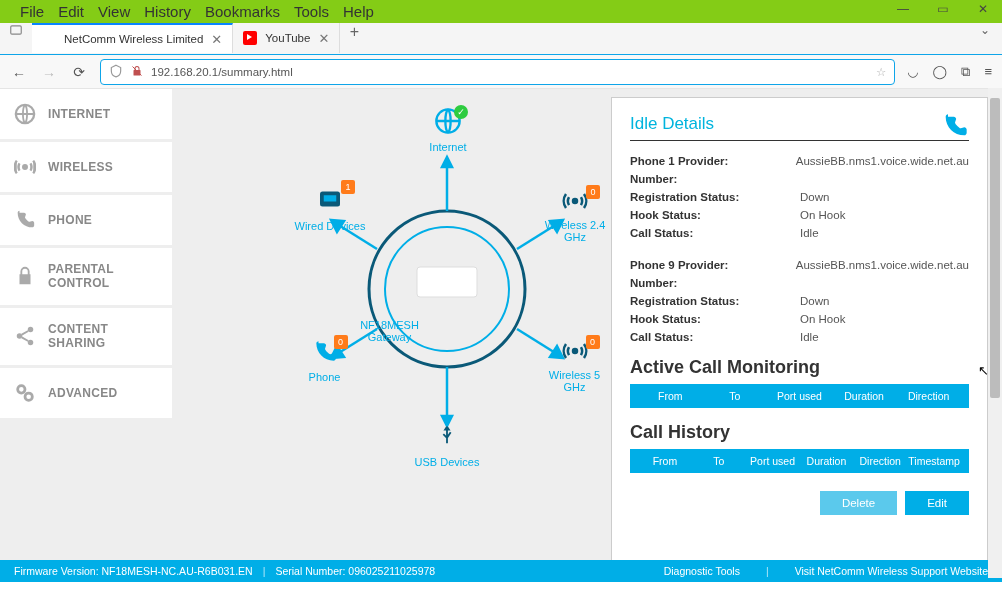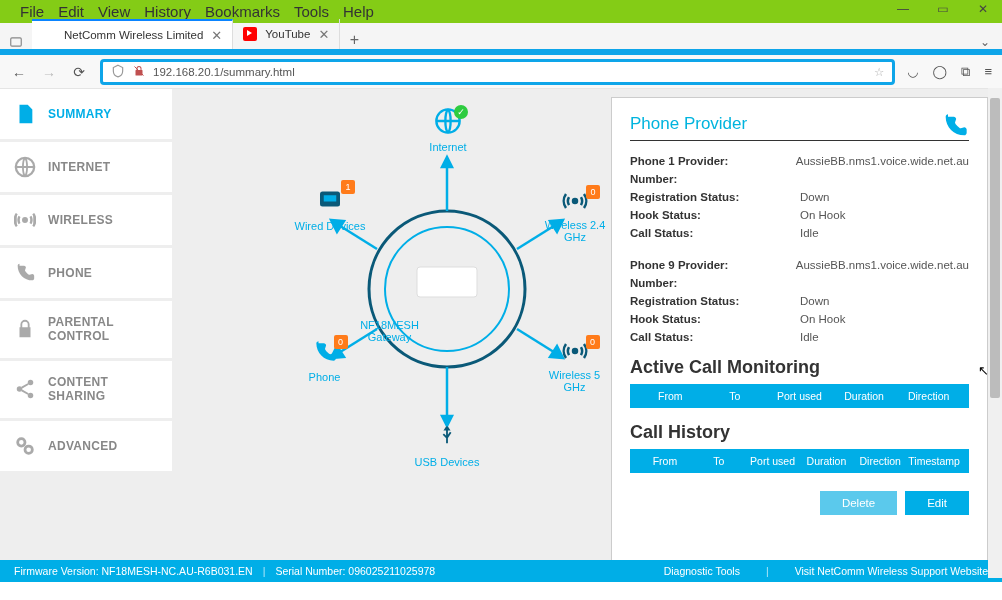--- a/index.html
+++ b/index.html
@@ -4,32 +4,32 @@
 <style>
 * { margin:0; padding:0; box-sizing:border-box; font-family: "Segoe UI", Arial, sans-serif; }
 body { width:1002px; height:600px; background:#fff; overflow:hidden; font-size:12px; color:#333; }
 
 
 .menubar { display:flex; gap:14px; padding:3px 20px; font-size:15px; background:#84cc16; }
 .menubar span { cursor:default; }
 .window-controls { position:absolute; right:8px; top:2px; display:flex; gap:18px; font-size:12px; color:#444; }
 .window-controls span { width:22px; text-align:center; }
 
-.tabbar { display:flex; align-items:flex-end; height:32px; background:#f5f5f5; border-bottom:6px solid #0ea5e9; }
+.tabbar { display:flex; align-items:flex-start; height:32px; background:#f5f5f5; border-bottom:1px solid #0ea5e9; }
 .protection-icon { width:32px; display:flex; justify-content:center; color:#666; }
 .tab { display:flex; align-items:center; height:30px; padding:0 10px; border-right:1px solid #ddd; gap:8px; font-size:11.5px; position:relative; }
 .tab.active { background:#fff; border-top:2px solid #0a84ff; }
 .tab .favicon { width:14px; height:14px; }
 .tab .close { color:#777; font-size:13px; }
 .newtab { width:28px; text-align:center; color:#666; font-size:16px; }
 .tabbar .chev { margin-left:auto; margin-right:12px; color:#666; }
 
 .urlbar-row { display:flex; align-items:center; height:34px; background:#f8f8f8; border-bottom:1px solid #e5e5e5; padding:0 10px; gap:12px; }
 .navbtn { width:18px; text-align:center; color:#555; font-size:14px; }
-.urlbar { flex:1; display:flex; align-items:center; background:#fff; border:3px solid #0ea5e9; border-radius:4px; height:26px; padding:0 8px; gap:8px; font-size:11.5px; color:#555; }
+.urlbar { flex:1; display:flex; align-items:center; background:#fff; border:1px solid #0ea5e9; border-radius:4px; height:26px; padding:0 8px; gap:8px; font-size:11.5px; color:#555; }
 .urlbar .shield { color:#888; }
 .urlbar .lock { color:#c05050; }
 .toolbar-icons { display:flex; gap:14px; color:#555; font-size:13px; }
 
 
 .app { display:flex; height:493px; position:relative; }
 .sidebar { width:172px; background:#eee; }
 .nav-item { display:flex; align-items:center; gap:12px; padding:14px 14px; background:#fff; margin-bottom:3px; color:#888; font-size:12px; font-weight:600; letter-spacing:0.3px; }
 .nav-item.active { color:#00aee7; }
 .nav-item .nav-icon { width:22px; height:22px; display:flex; align-items:center; justify-content:center; }
@@ -129,28 +129,20 @@
     <span>◡</span>
     <span>◯</span>
     <span>⧉</span>
     <span>≡</span>
   </div>
 </div>
 
 <div class="app">
 
   <div class="sidebar">
-    <div class="nav-item active">
-      <span class="nav-icon">
-          <svg viewBox="0 0 24 24">
-            <path d="M6 2h9l5 5v15H6V2z M8 10h10v1.5H8zM8 13h10v1.5H8zM8 16h10v1.5H8z"></path>
-          </svg>
-        </span>
-      <span>SUMMARY</span>
-    </div>
     <div class="nav-item">
       <span class="nav-icon">
           <svg viewBox="0 0 24 24">
             <circle cx="12" cy="12" r="10" fill="none" stroke="#aaa" stroke-width="2.5"></circle>
             <path d="M2 12h20M12 2c3 3 3 17 0 20M12 2c-3 3-3 17 0 20" fill="none" stroke="#aaa" stroke-width="2"></path>
           </svg>
         </span>
       <span>INTERNET</span>
     </div>
     <div class="nav-item">
@@ -288,21 +280,21 @@
         <svg width="22" height="28" viewBox="0 0 24 24" fill="none" stroke="#0a5978" stroke-width="2">
             <path d="M12 2v18M12 20a2 2 0 100 0M8 10l4 4 4-6M12 2l-2 3h4l-2-3"></path>
           </svg>
       </div>
       <div>USB Devices</div>
     </div>
   </div>
 
   <div class="details">
     <div class="card">
-      <h2>Phone Provider</h2>
+      <h2>Idle Details</h2>
       <div class="phone-icon-big">
         <svg width="28" height="28" viewBox="0 0 24 24" fill="#00aee7">
             <path d="M6 2c-1 0-2 1-2 2 0 9 7 16 16 16 1 0 2-1 2-2v-3c0-1-1-2-2-2l-3 1c-1 0-2-1-3-2s-2-2-2-3l1-3c0-1-1-2-2-2H6z"></path>
           </svg>
       </div>
 
       <div class="kv-row">
           <span class="k">Phone 1 Provider:</span>
           <span class="v">AussieBB.nms1.voice.wide.net.au</span>
         </div>

